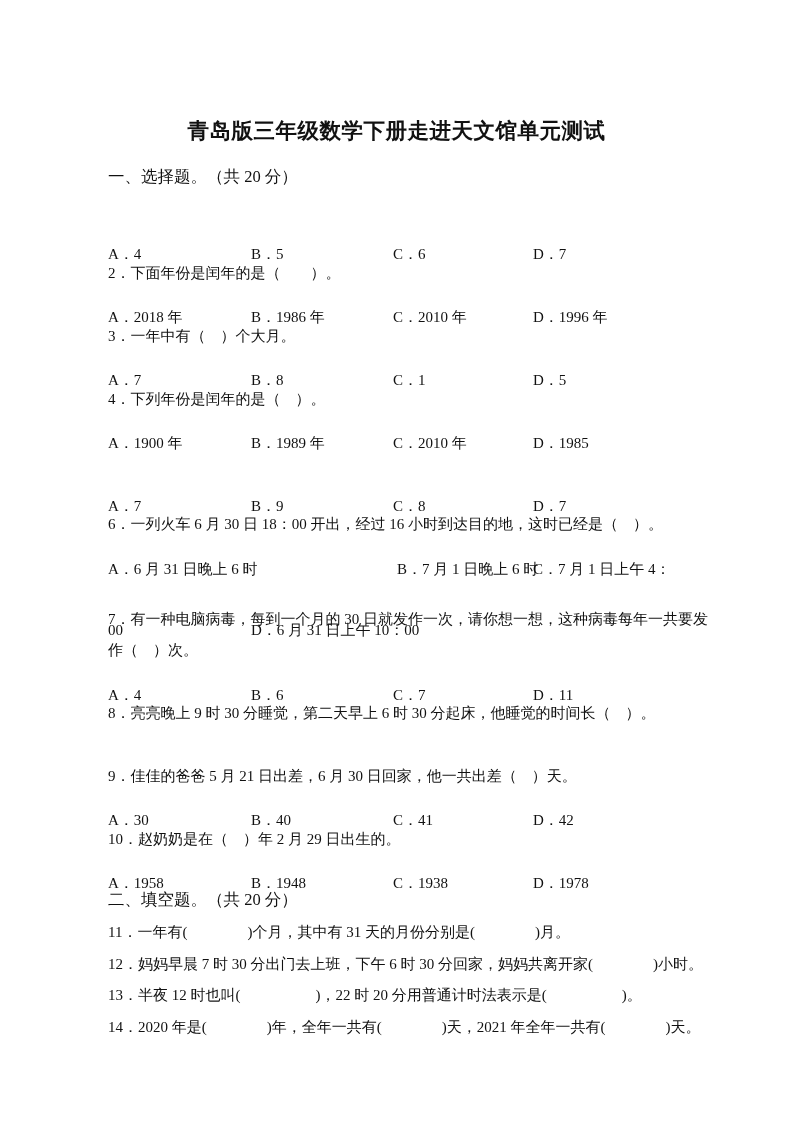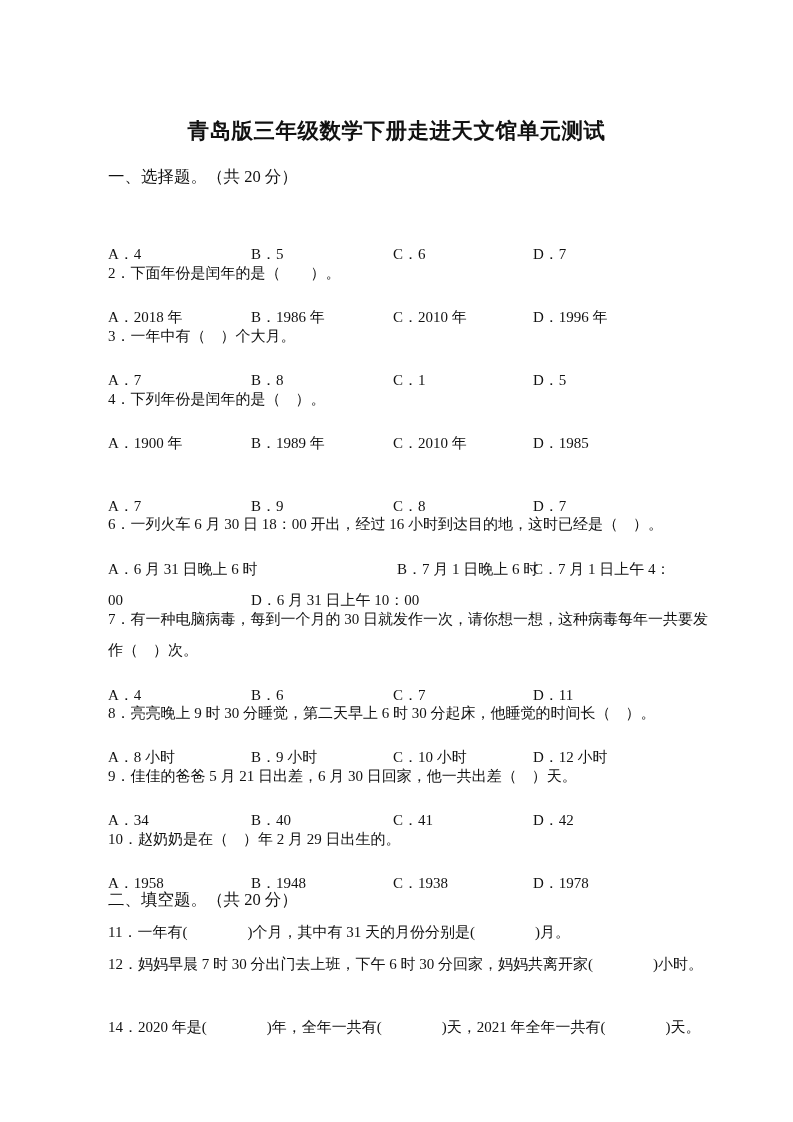--- a/index.html
+++ b/index.html
@@ -81,59 +81,54 @@
     <span class="opt c3">C．8</span>
     <span class="opt c4">D．7</span>
   </div>
 
   <div class="line" style="top:514px">6．一列火车 6 月 30 日 18：00 开出，经过 16 小时到达目的地，这时已经是（　）。</div>
   <div class="line optrow" style="top:546px">
     <span class="opt c1">A．6 月 31 日晚上 6 时</span>
     <span class="opt q6b">B．7 月 1 日晚上 6 时</span>
     <span class="opt q6c">C．7 月 1 日上午 4：</span>
   </div>
-  <div class="line optrow" style="top:577px">
+  <div class="line optrow" style="top:607px">
     <span class="opt c1">00</span>
     <span class="opt c2">D．6 月 31 日上午 10：00</span>
   </div>
 
   <div class="line" style="top:609px">7．有一种电脑病毒，每到一个月的 30 日就发作一次，请你想一想，这种病毒每年一共要发</div>
   <div class="line" style="top:640px">作（　）次。</div>
   <div class="line optrow" style="top:672px">
     <span class="opt c1">A．4</span>
     <span class="opt c2">B．6</span>
     <span class="opt c3">C．7</span>
     <span class="opt c4">D．11</span>
   </div>
 
   <div class="line" style="top:703px">8．亮亮晚上 9 时 30 分睡觉，第二天早上 6 时 30 分起床，他睡觉的时间长（　）。</div>
-  <div class="line optrow" style="top:734px">
-    <span class="opt c1">A．8 小时</span>
-    <span class="opt c2">B．9 小时</span>
-    <span class="opt c3">C．10 小时</span>
-    <span class="opt c4">D．12 小时</span>
-  </div>
 
   <div class="line" style="top:766px">9．佳佳的爸爸 5 月 21 日出差，6 月 30 日回家，他一共出差（　）天。</div>
   <div class="line optrow" style="top:797px">
-    <span class="opt c1">A．34</span>
+    <span class="opt c1">A．30</span>
     <span class="opt c2">B．40</span>
     <span class="opt c3">C．41</span>
     <span class="opt c4">D．42</span>
   </div>
 
   <div class="line" style="top:829px">10．赵奶奶是在（　）年 2 月 29 日出生的。</div>
   <div class="line optrow" style="top:860px">
     <span class="opt c1">A．1958</span>
     <span class="opt c2">B．1948</span>
     <span class="opt c3">C．1938</span>
     <span class="opt c4">D．1978</span>
   </div>
 
   <div class="line heading" style="top:890px">二、填空题。（共 20 分）</div>
 
   <div class="line" style="top:922px">11．一年有(　　　　)个月，其中有 31 天的月份分别是(　　　　)月。</div>
   <div class="line" style="top:954px">12．妈妈早晨 7 时 30 分出门去上班，下午 6 时 30 分回家，妈妈共离开家(　　　　)小时。</div>
+  <div class="line" style="top:985px">13．半夜 12 时也叫(　　　　　)，22 时 20 分用普通计时法表示是(　　　　　)。</div>
   <div class="line" style="top:1017px">14．2020 年是(　　　　)年，全年一共有(　　　　)天，2021 年全年一共有(　　　　)天。</div>
 
   <div class="footer">试卷第 1 页，共 3 页</div>
 
 </div>
 
 </body></html>

